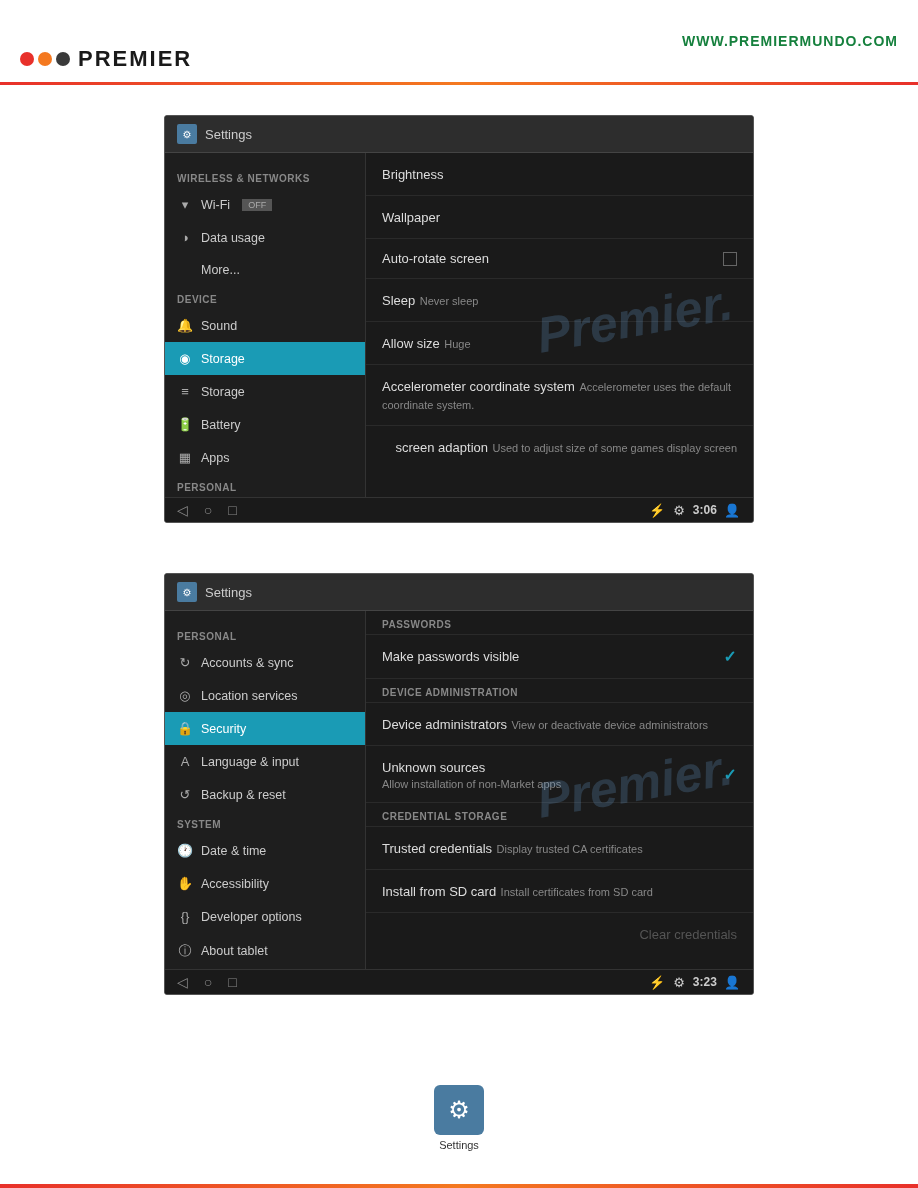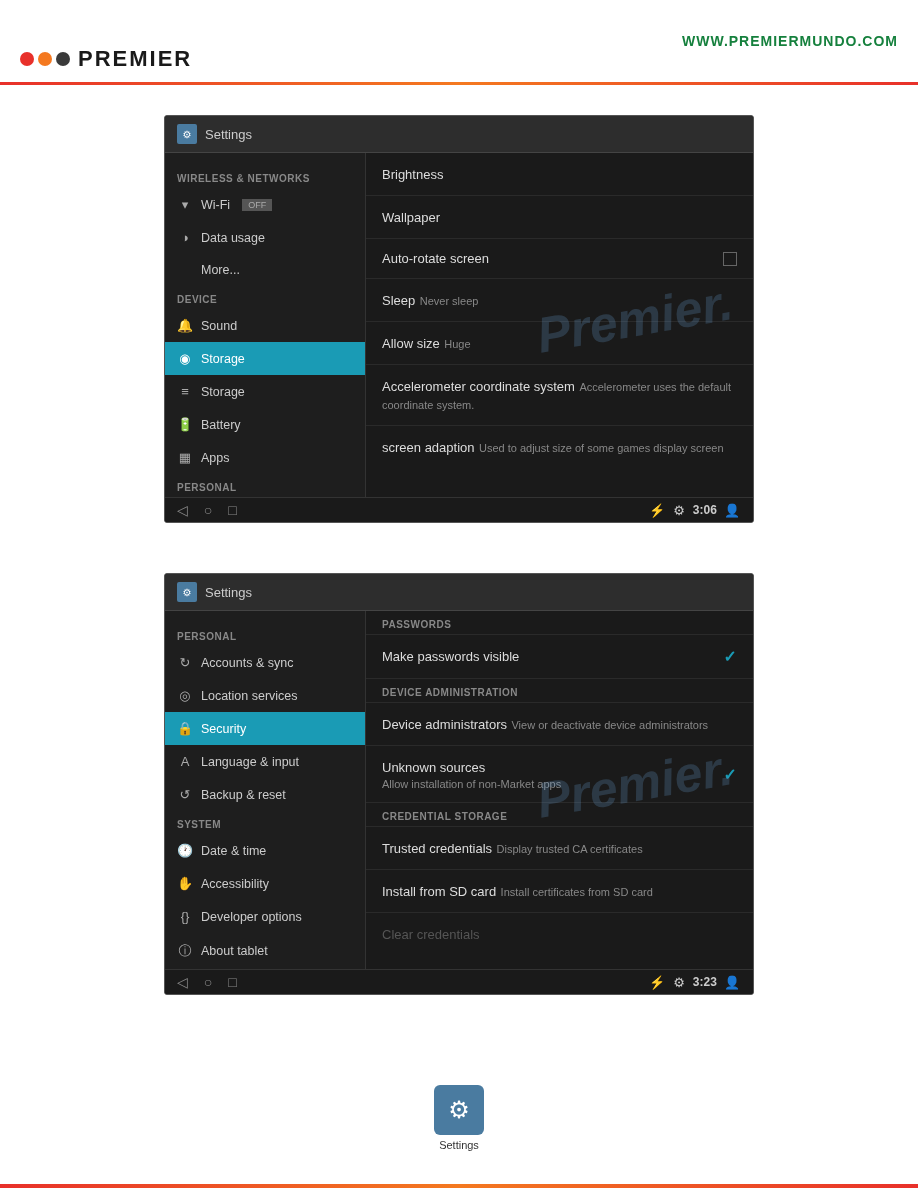--- a/index.html
+++ b/index.html
@@ -147,20 +147,21 @@
       background: #1a1a1a;
       border-left: 1px solid #333;
     }
     .content-item {
       padding: 12px 16px;
       border-bottom: 1px solid #2a2a2a;
       cursor: pointer;
     }
     .content-item:last-child {
       border-bottom: none;
+      text-align: right;
     }
     .content-item-title {
       color: #dddddd;
       font-size: 13px;
     }
     .content-item-subtitle {
       color: #888888;
       font-size: 11px;
       margin-top: 2px;
     }

